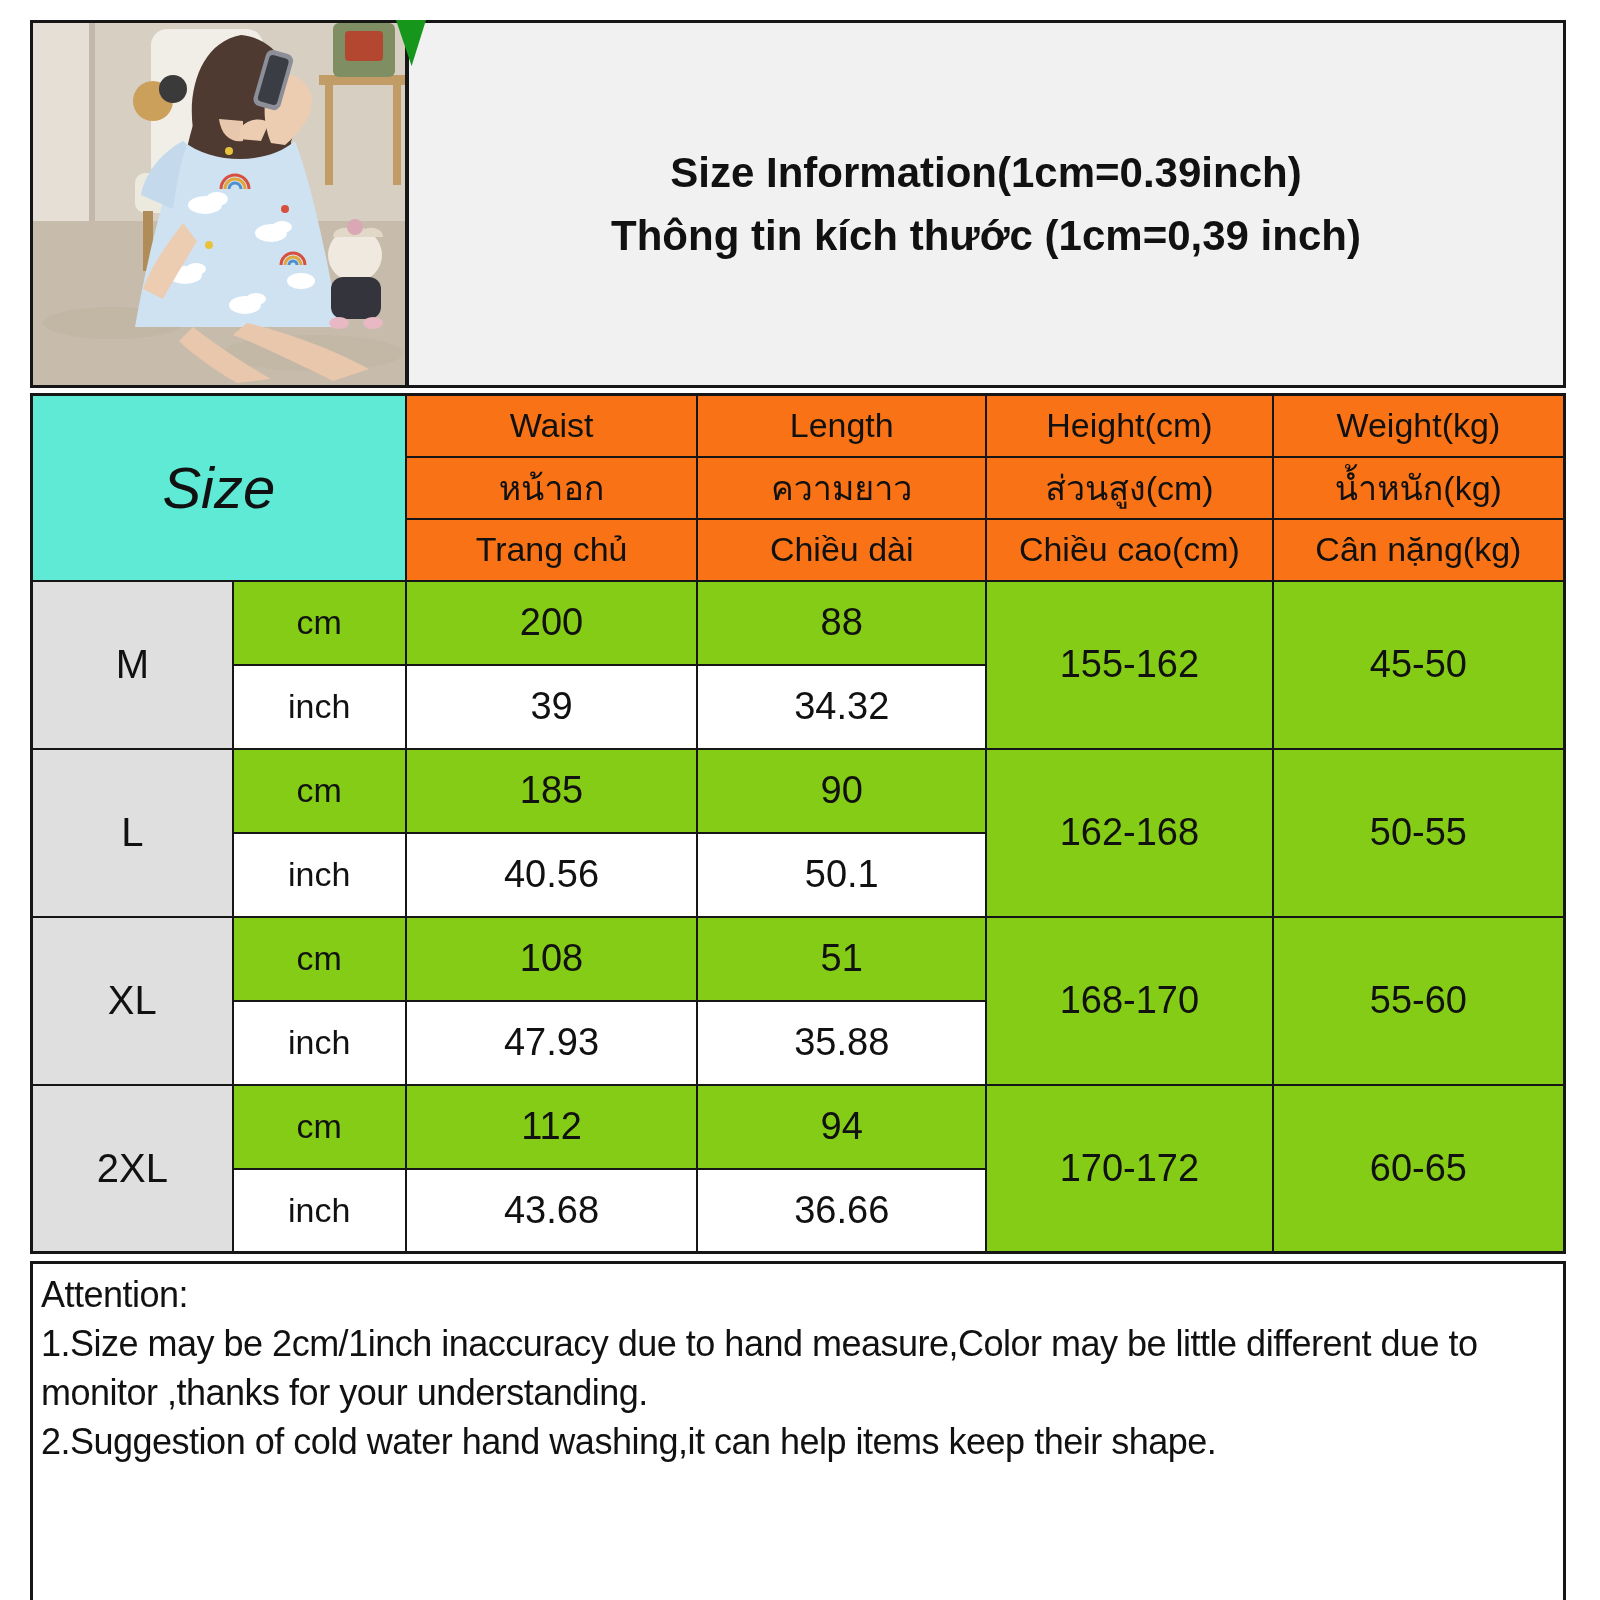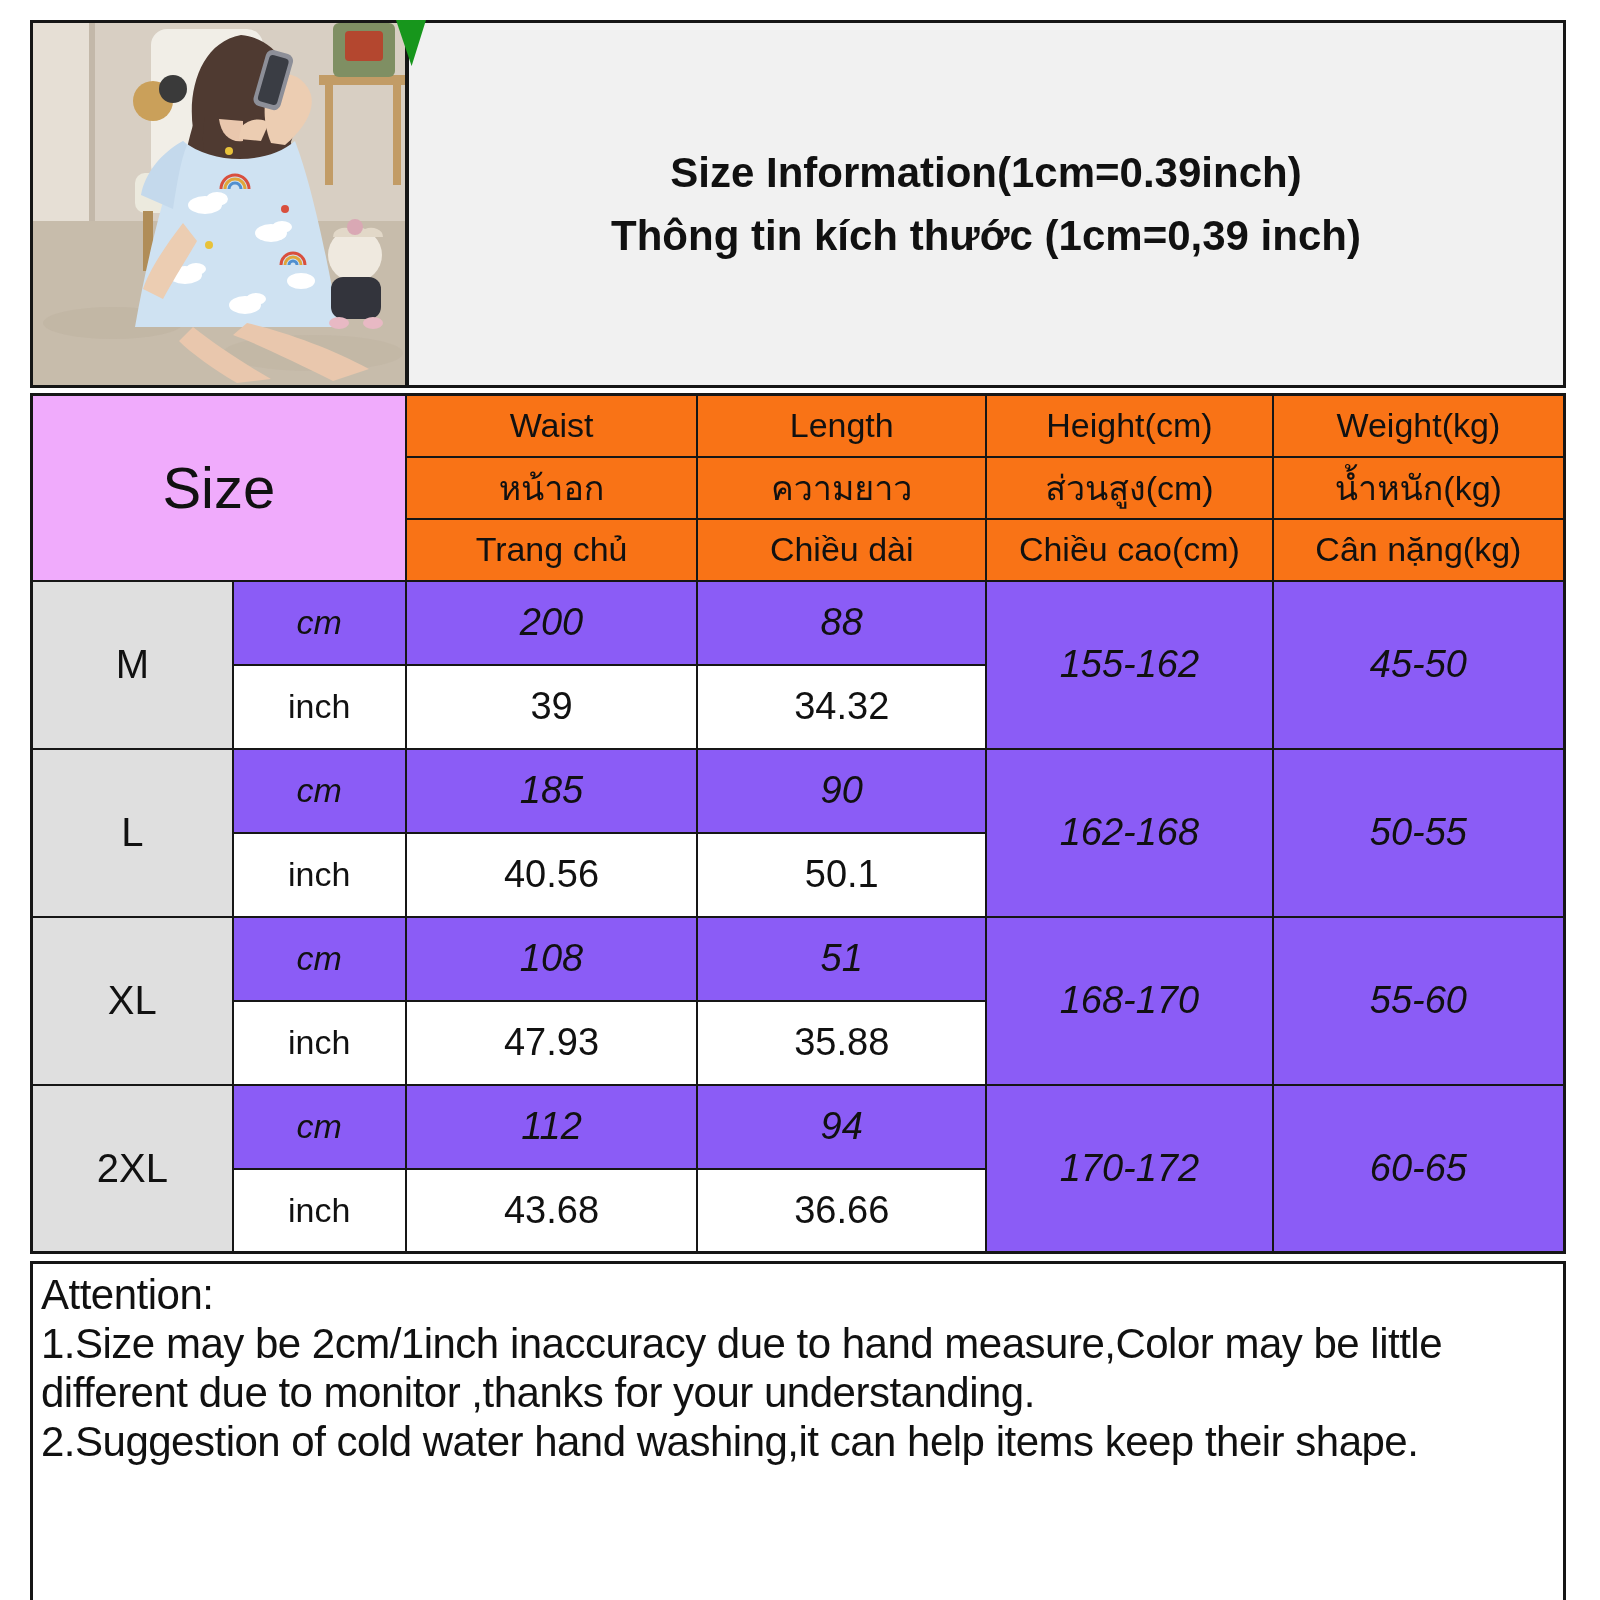--- a/index.html
+++ b/index.html
@@ -24,31 +24,31 @@
   .ribbon{position:absolute;left:366px;top:0;width:30px;height:46px;background:#17961c;
     clip-path:polygon(0 0,100% 0,52% 100%);z-index:6;}
 
   
   table.size-table{border-collapse:collapse;table-layout:fixed;width:1536px;margin-top:5px;
     border:3px solid #161616;}
   .size-table td,.size-table th{border:2px solid #161616;text-align:center;vertical-align:middle;
     padding:0;overflow:hidden;font-weight:normal;}
   tr.hdr{height:62px;}
   tr.datarow{height:84px;}
-  .c-size{font-size:58px;font-weight:bold;background:#f0abfc;}
+  .c-size{font-size:58px;font-weight:bold;background:#5eead4;font-style:italic;}
   .c-head{font-size:34px;font-weight:bold;background:#f97316;white-space:nowrap;}
   .c-label{font-size:40px;font-weight:bold;background:#dfdfdf;}
   .c-unit{font-size:34px;font-weight:bold;}
   .c-val{font-size:38px;}
-  .bg-g{background:#8b5cf6;font-style:italic;}
+  .bg-g{background:#84cc16;}
 
   
   .attention{margin-top:7px;border:3px solid #161616;box-sizing:border-box;height:355px;
     background:#ffffff;padding:6px 10px 0 8px;}
-  .att-text{font-size:42px;line-height:49px;letter-spacing:-0.5px;}
+  .att-text{font-size:36px;line-height:49px;letter-spacing:-0.5px;}
   .att-text p{margin:0;}
 </style>
 </head>
 <body>
 
 <div class="sheet">
 
   <div class="banner">
     <div class="photo-cell">
       <svg viewBox="0 0 372 362" preserveAspectRatio="none">

